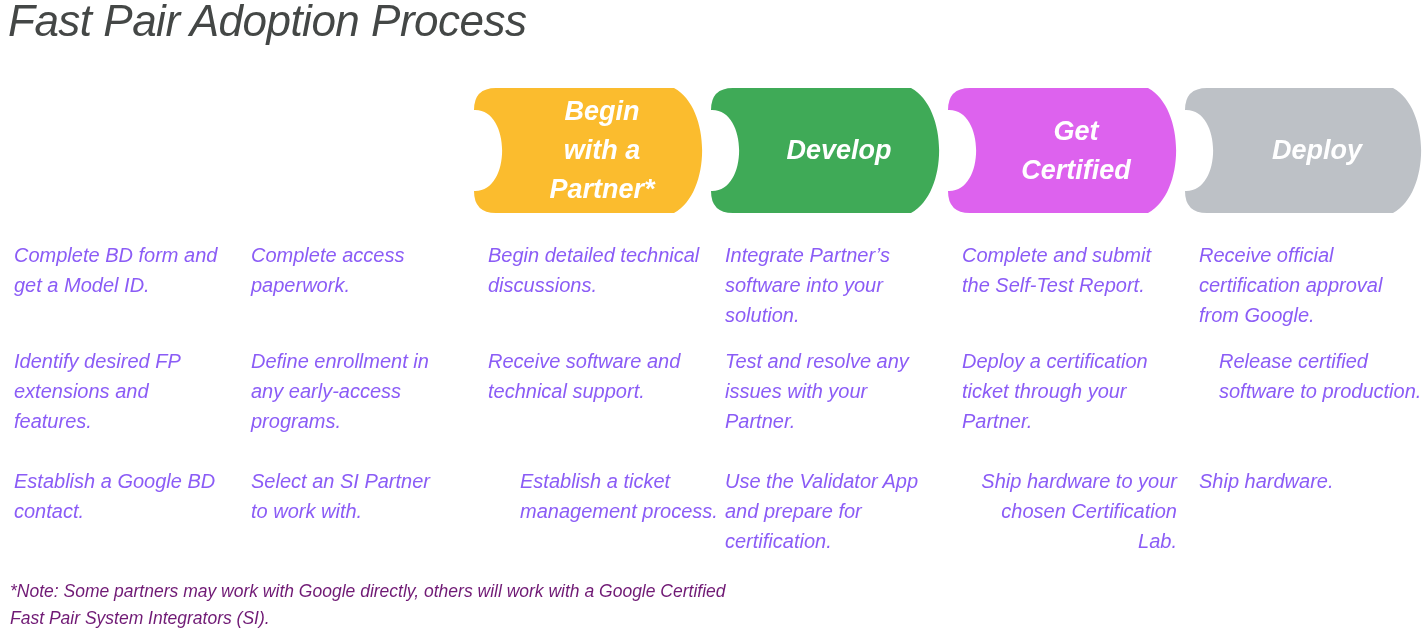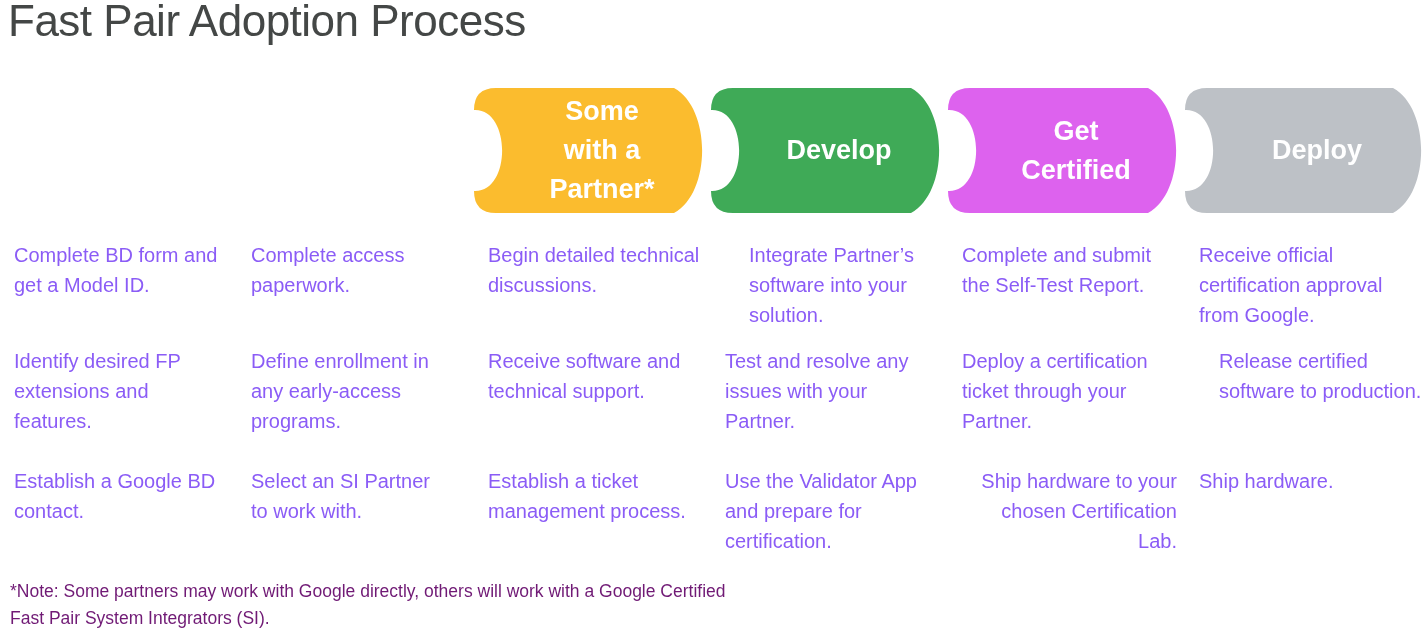--- a/index.html
+++ b/index.html
@@ -12,20 +12,21 @@
     background: #ffffff;
     font-family: "Liberation Sans", sans-serif;
     color: #3c4043;
     overflow: hidden;
   }
 
   .page {
     position: relative;
     width: 1423px;
     height: 632px;
+    font-style: italic;
   }
 
   
   .page-title {
     position: absolute;
     left: 8px;
     top: -4px;
     font-size: 44px;
     font-weight: 400;
     letter-spacing: -0.5px;
@@ -115,21 +116,21 @@
 <div class="page">
 
   <div class="page-title">Fast Pair Adoption Process</div>
 
   <div class="chevron-band">
       <div class="chevron" style="left: 474px; width: 230px;">
         <svg viewBox="0 0 230 125" preserveAspectRatio="none">
           <path d="M 22 0 L 200 0 C 237.5 20, 237.5 105, 200 125 L 22 125 Q 0 125 0 103 C 37.5 105, 37.5 20, 0 22 Q 0 0 22 0 Z" fill="#FBBC2E"></path>
         </svg>
         <div class="chevron-label">
-          <span>Some</span>
+          <span>Begin</span>
           <span>with a</span>
           <span>Partner*</span>
         </div>
       </div>
       <div class="chevron" style="left: 711px; width: 230px;">
         <svg viewBox="0 0 230 125" preserveAspectRatio="none">
           <path d="M 22 0 L 200 0 C 237.5 20, 237.5 105, 200 125 L 22 125 Q 0 125 0 103 C 37.5 105, 37.5 20, 0 22 Q 0 0 22 0 Z" fill="#3FAA57"></path>
         </svg>
         <div class="chevron-label">
           <span>Develop</span>
@@ -161,24 +162,24 @@
         <div class="cell r2" style="width: 215px;">Establish a Google BD contact.</div>
       </div>
       <div class="column" style="left: 251px; width: 200px;">
         <div class="cell r0" style="width: 200px;">Complete access paperwork.</div>
         <div class="cell r1" style="width: 200px;">Define enrollment in any early-access programs.</div>
         <div class="cell r2" style="width: 200px;">Select an SI Partner to work with.</div>
       </div>
       <div class="column" style="left: 488px; width: 215px;">
         <div class="cell r0" style="width: 215px;">Begin detailed technical discussions.</div>
         <div class="cell r1" style="width: 215px;">Receive software and technical support.</div>
-        <div class="cell r2" style="width: 215px;">Establish a ticket management process.</div>
+        <div class="cell r2" style="width: 215px; margin-left: 32px;">Establish a ticket management process.</div>
       </div>
       <div class="column" style="left: 725px; width: 200px;">
-        <div class="cell r0" style="width: 200px; margin-left: 24px;">Integrate Partner’s software into your solution.</div>
+        <div class="cell r0" style="width: 200px;">Integrate Partner’s software into your solution.</div>
         <div class="cell r1" style="width: 200px;">Test and resolve any issues with your Partner.</div>
         <div class="cell r2" style="width: 200px;">Use the Validator App and prepare for certification.</div>
       </div>
       <div class="column" style="left: 962px; width: 215px;">
         <div class="cell r0" style="width: 215px;">Complete and submit the Self-Test Report.</div>
         <div class="cell r1" style="width: 215px;">Deploy a certification ticket through your Partner.</div>
         <div class="cell r2" style="width: 215px; text-align: right;">Ship hardware to your chosen Certification Lab.</div>
       </div>
       <div class="column" style="left: 1199px; width: 210px;">
         <div class="cell r0" style="width: 210px;">Receive official certification approval from Google.</div>

